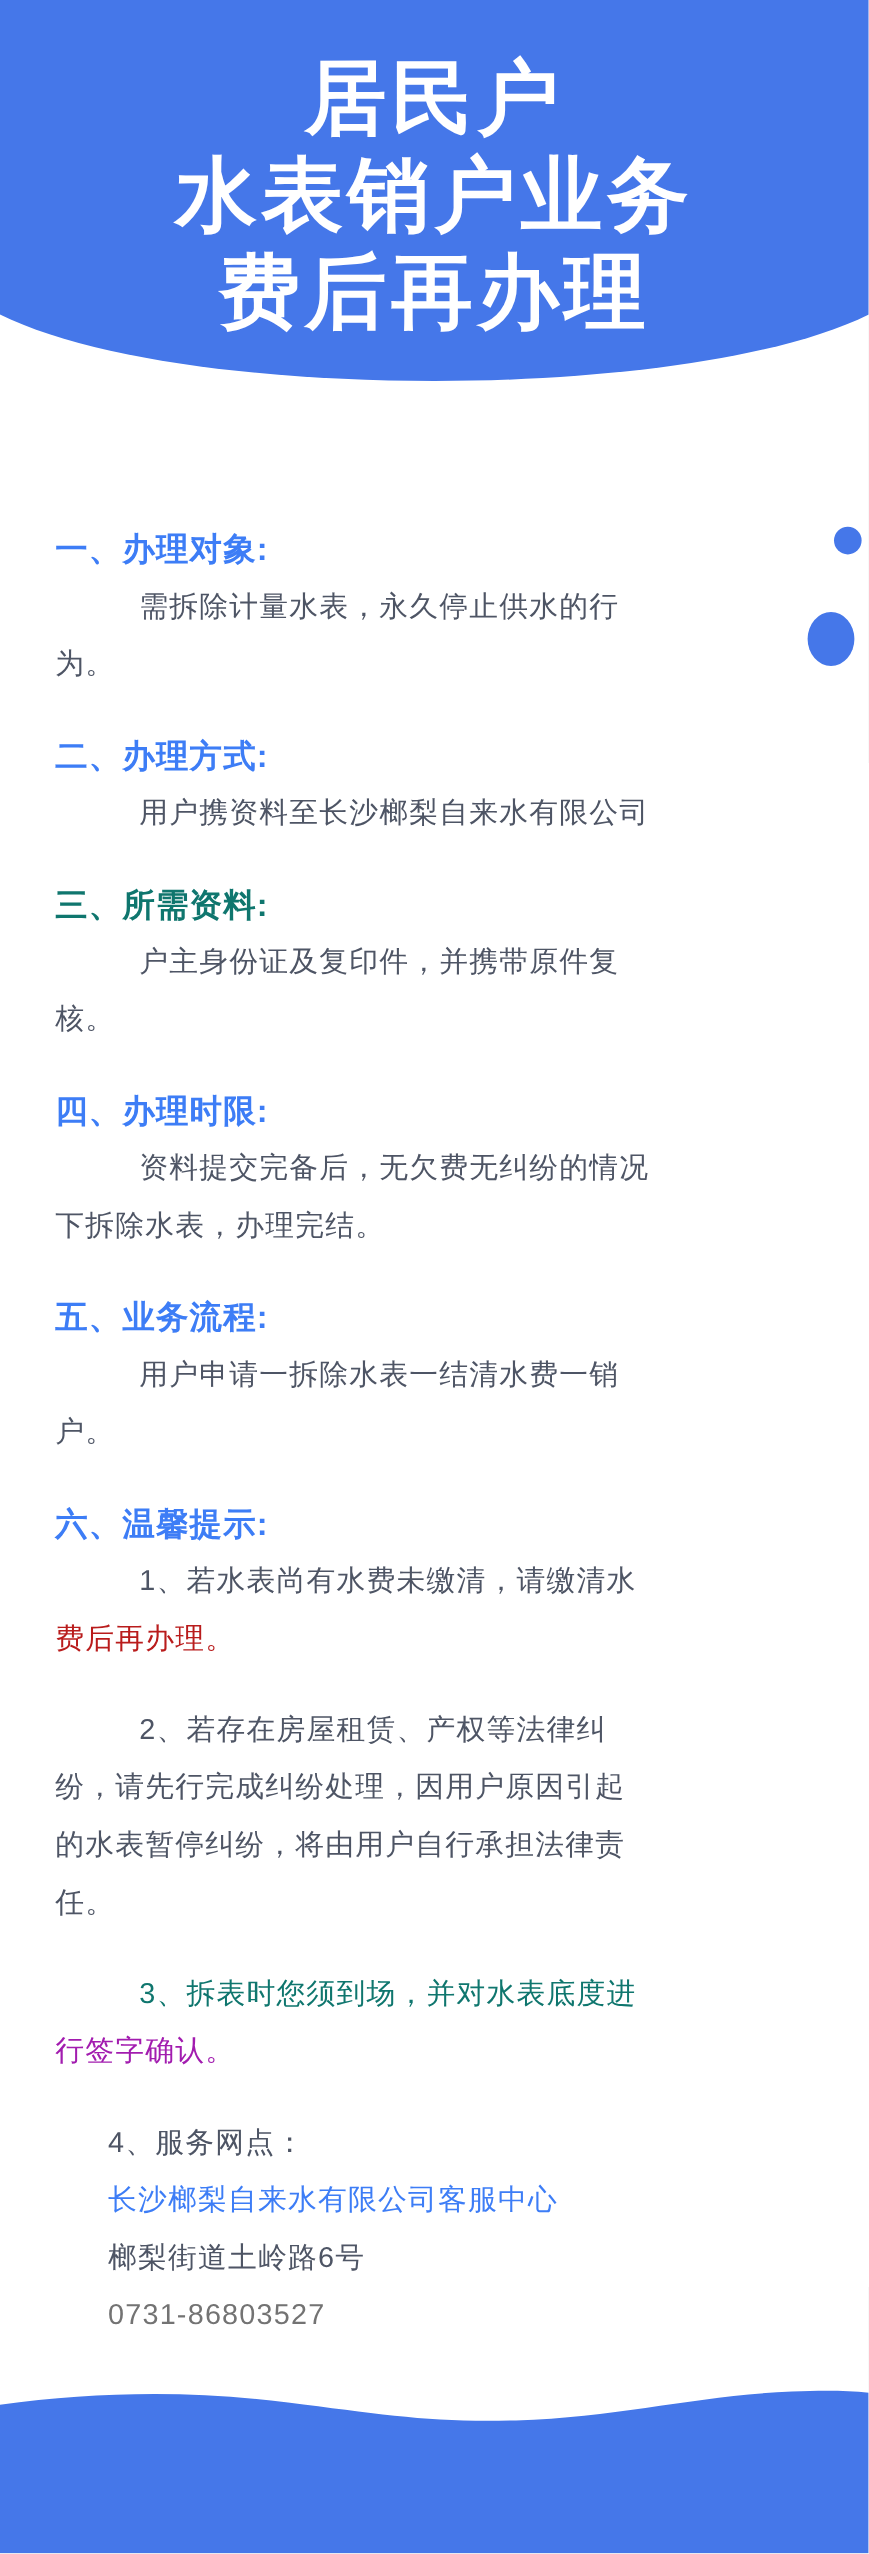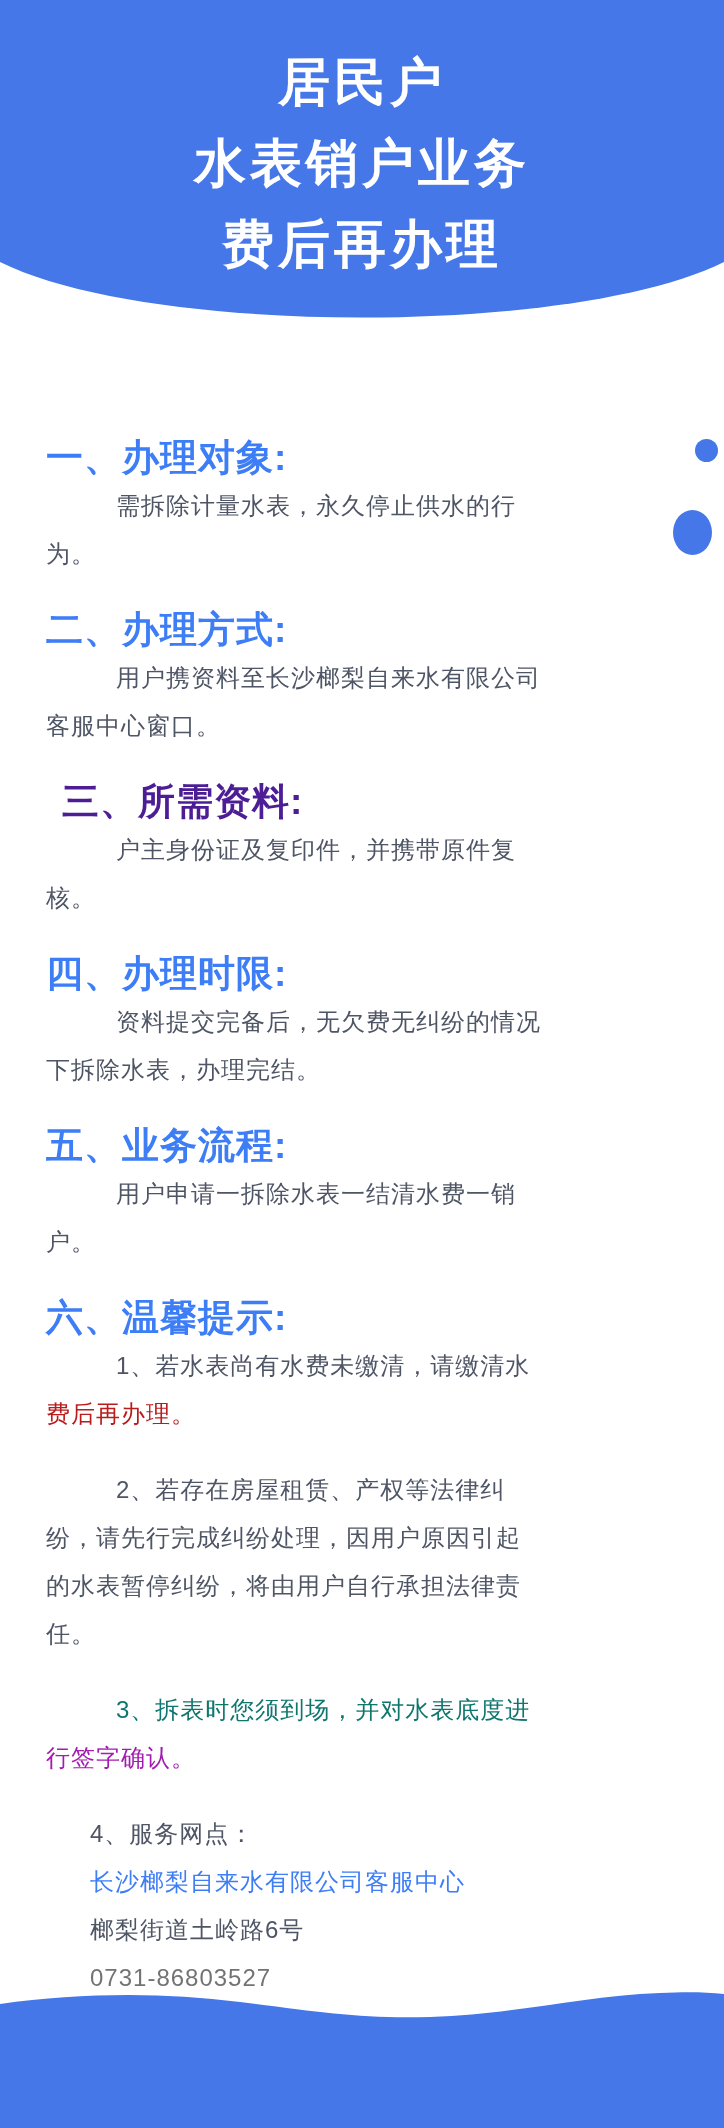--- a/index.html
+++ b/index.html
@@ -6,32 +6,32 @@
   .page{
     position:relative;width:724px;height:2128px;margin:0 auto;
     background:#ffffff;overflow:hidden;
     font-family:"Liberation Sans",sans-serif;
   }
   
   .header-shape{position:absolute;top:0;left:0;width:724px;height:340px;}
   .title-block{
     position:absolute;top:42px;left:0;width:724px;
     text-align:center;color:#ffffff;font-weight:900;
-    font-size:52px;line-height:81px;letter-spacing:4px;
+    font-size:68px;line-height:81px;letter-spacing:4px;
   }
   .title-line{display:block;}
   
   .dot{position:absolute;border-radius:50%;}
   .dot-small{left:695px;top:439px;width:23px;height:23px;}
   .dot-large{left:673px;top:510px;width:39px;height:45px;}
   
   .content{position:absolute;top:436px;left:46px;width:632px;}
   .sec{margin:0 0 30px 0;}
   .sec-h{
-    font-size:37px;line-height:44px;font-weight:700;
+    font-size:27px;line-height:44px;font-weight:700;
     letter-spacing:1px;white-space:nowrap;
   }
   .para{margin-top:2px;}
   .ln{
     display:block;font-size:24px;line-height:48px;
     letter-spacing:1px;white-space:nowrap;font-weight:400;
   }
   .ind{padding-left:70px;}
   .tip{margin-top:28px;}
   .tip.first{margin-top:2px;}
@@ -64,26 +64,25 @@
       <div class="para">
         <span class="ln ind" style="color: rgb(78, 85, 101);">需拆除计量水表，永久停止供水的行</span>
         <span class="ln" style="color: rgb(78, 85, 101);">为。</span>
       </div>
     </div>
 
     <div class="sec">
       <div class="sec-h hd" style="color: rgb(61, 125, 246);">二、办理方式:</div>
       <div class="para">
         <span class="ln ind" style="color: rgb(78, 85, 101);">用户携资料至长沙榔梨自来水有限公司</span>
-        <span class="ln" style="color: rgb(78, 85, 101);">客服中心窗口。</span>
       </div>
     </div>
 
     <div class="sec">
-      <div class="sec-h hd" style="color: #4c1d95; margin-left: 16px;">三、所需资料:</div>
+      <div class="sec-h hd" style="color: #0f766e;">三、所需资料:</div>
       <div class="para">
         <span class="ln ind" style="color: rgb(78, 85, 101);">户主身份证及复印件，并携带原件复</span>
         <span class="ln" style="color: rgb(78, 85, 101);">核。</span>
       </div>
     </div>
 
     <div class="sec">
       <div class="sec-h hd" style="color: rgb(61, 125, 246);">四、办理时限:</div>
       <div class="para">
         <span class="ln ind" style="color: rgb(78, 85, 101);">资料提交完备后，无欠费无纠纷的情况</span>

